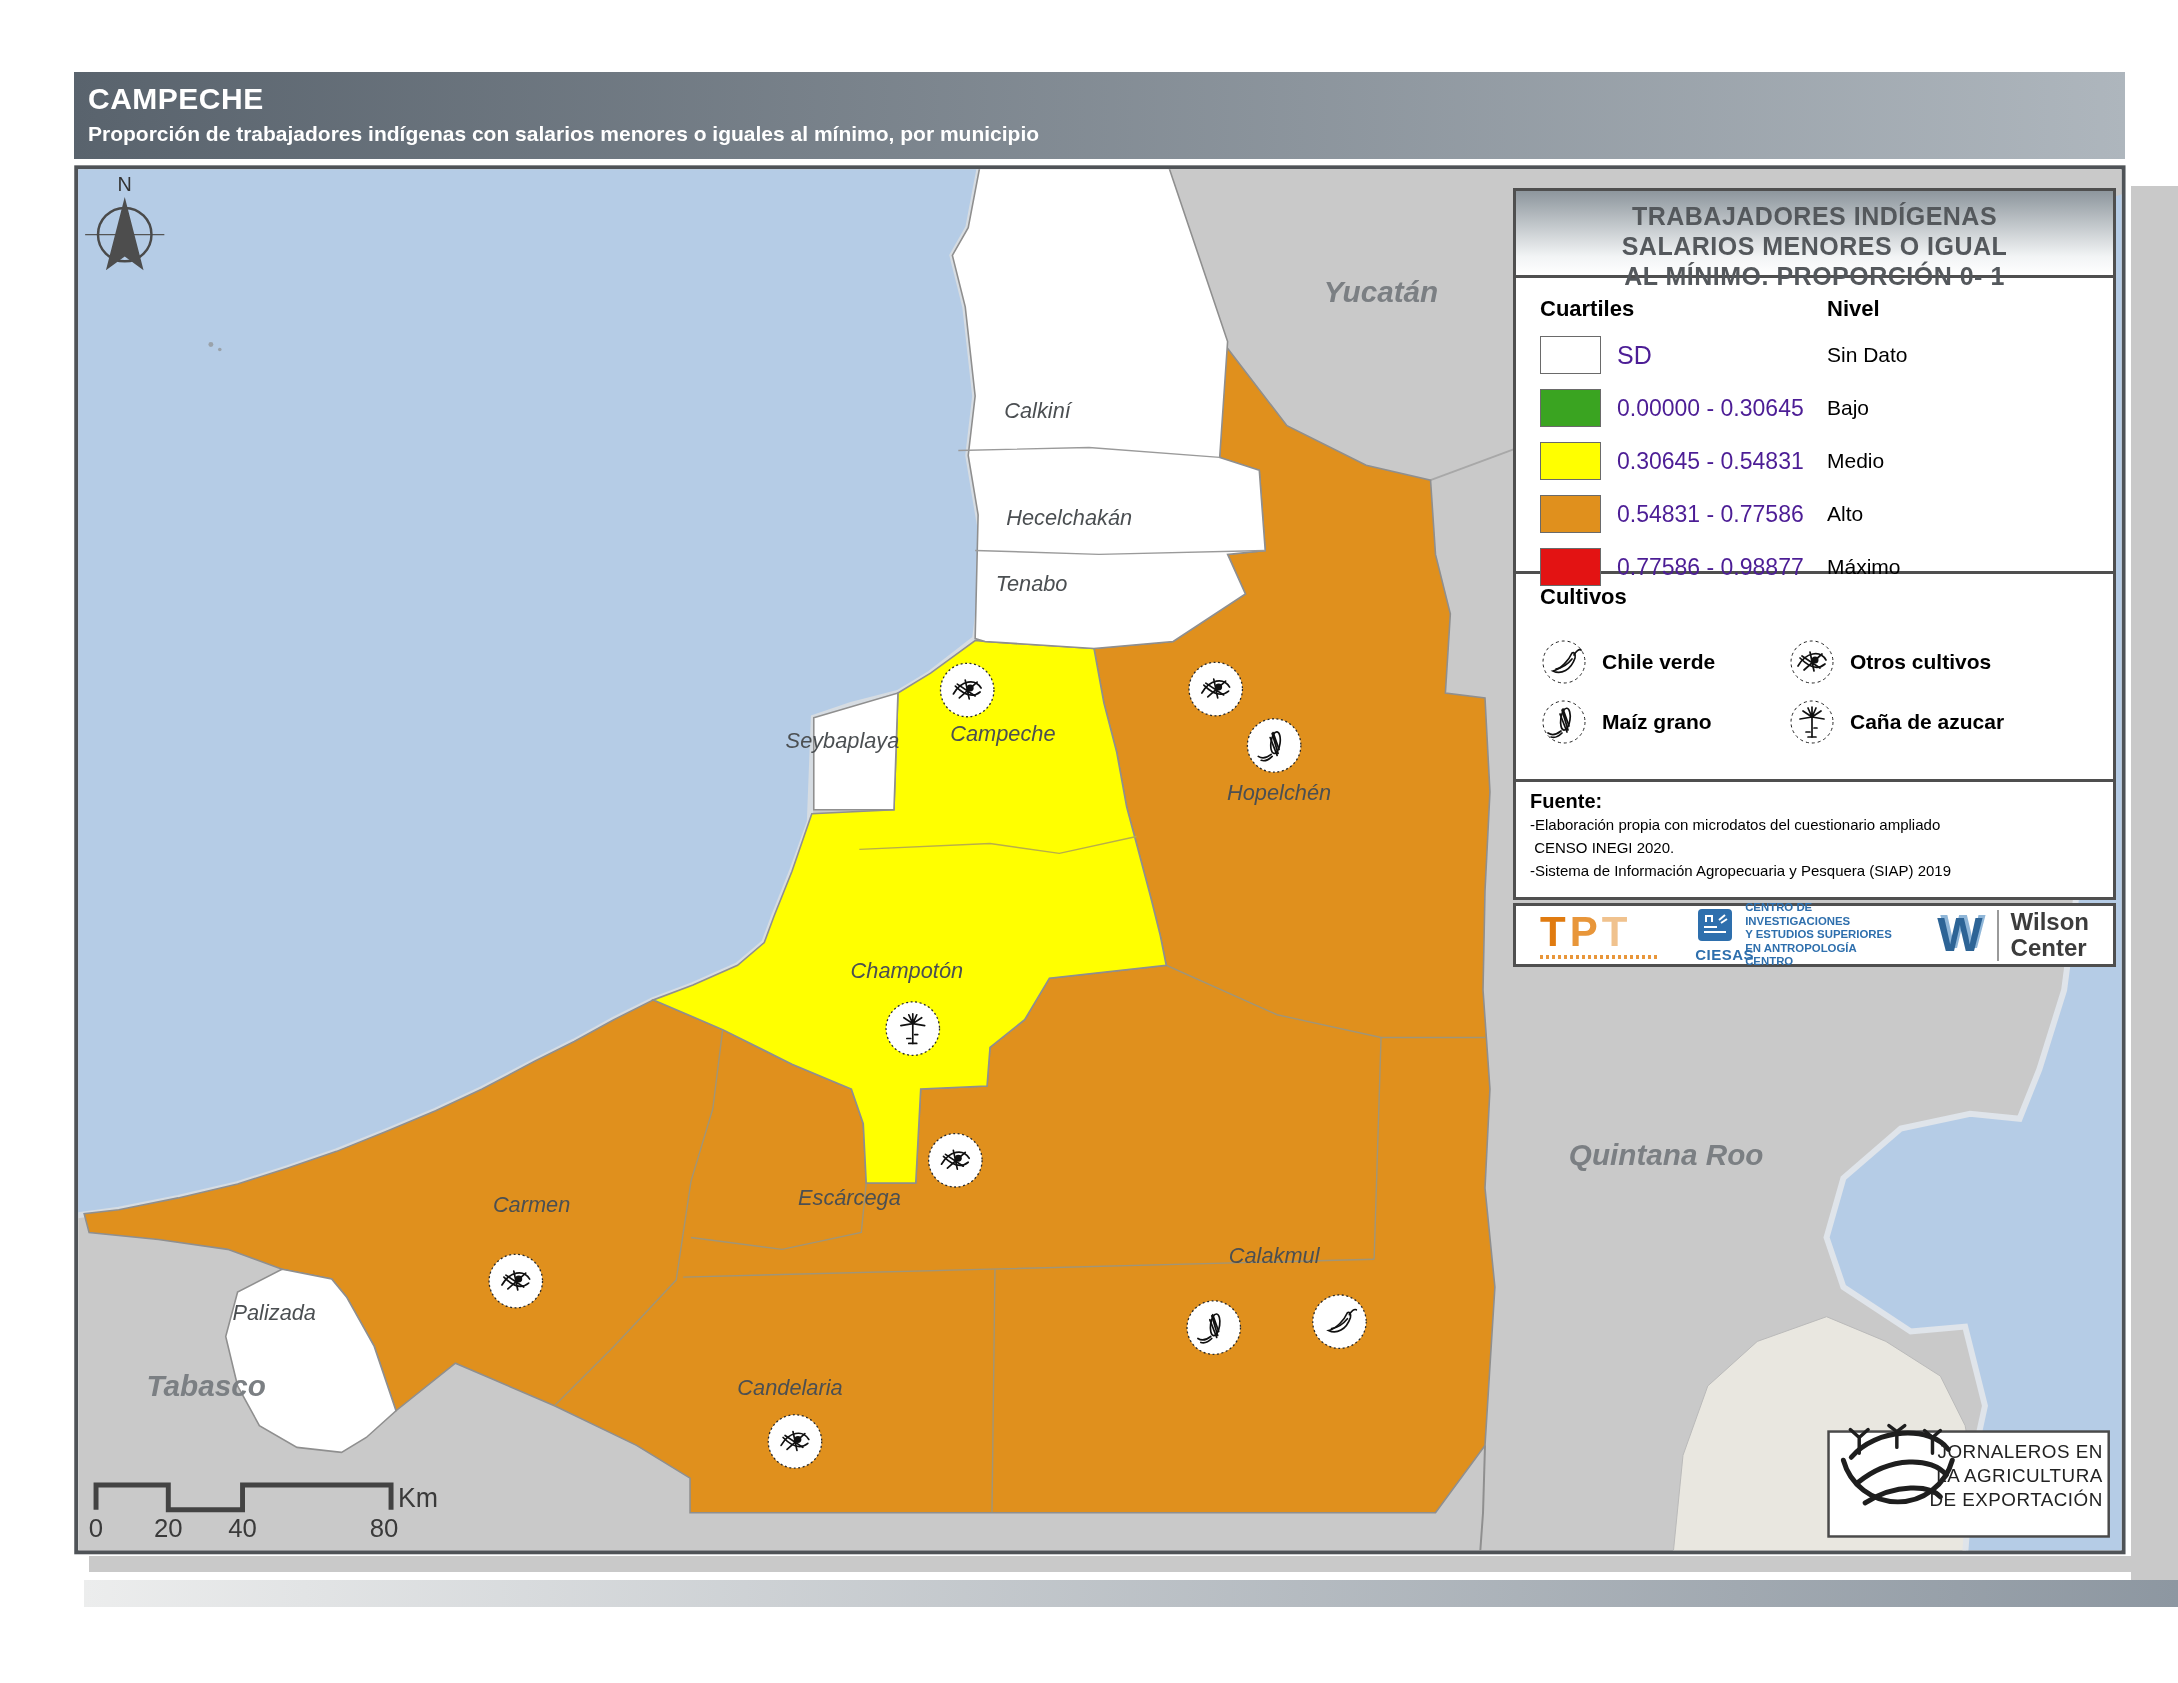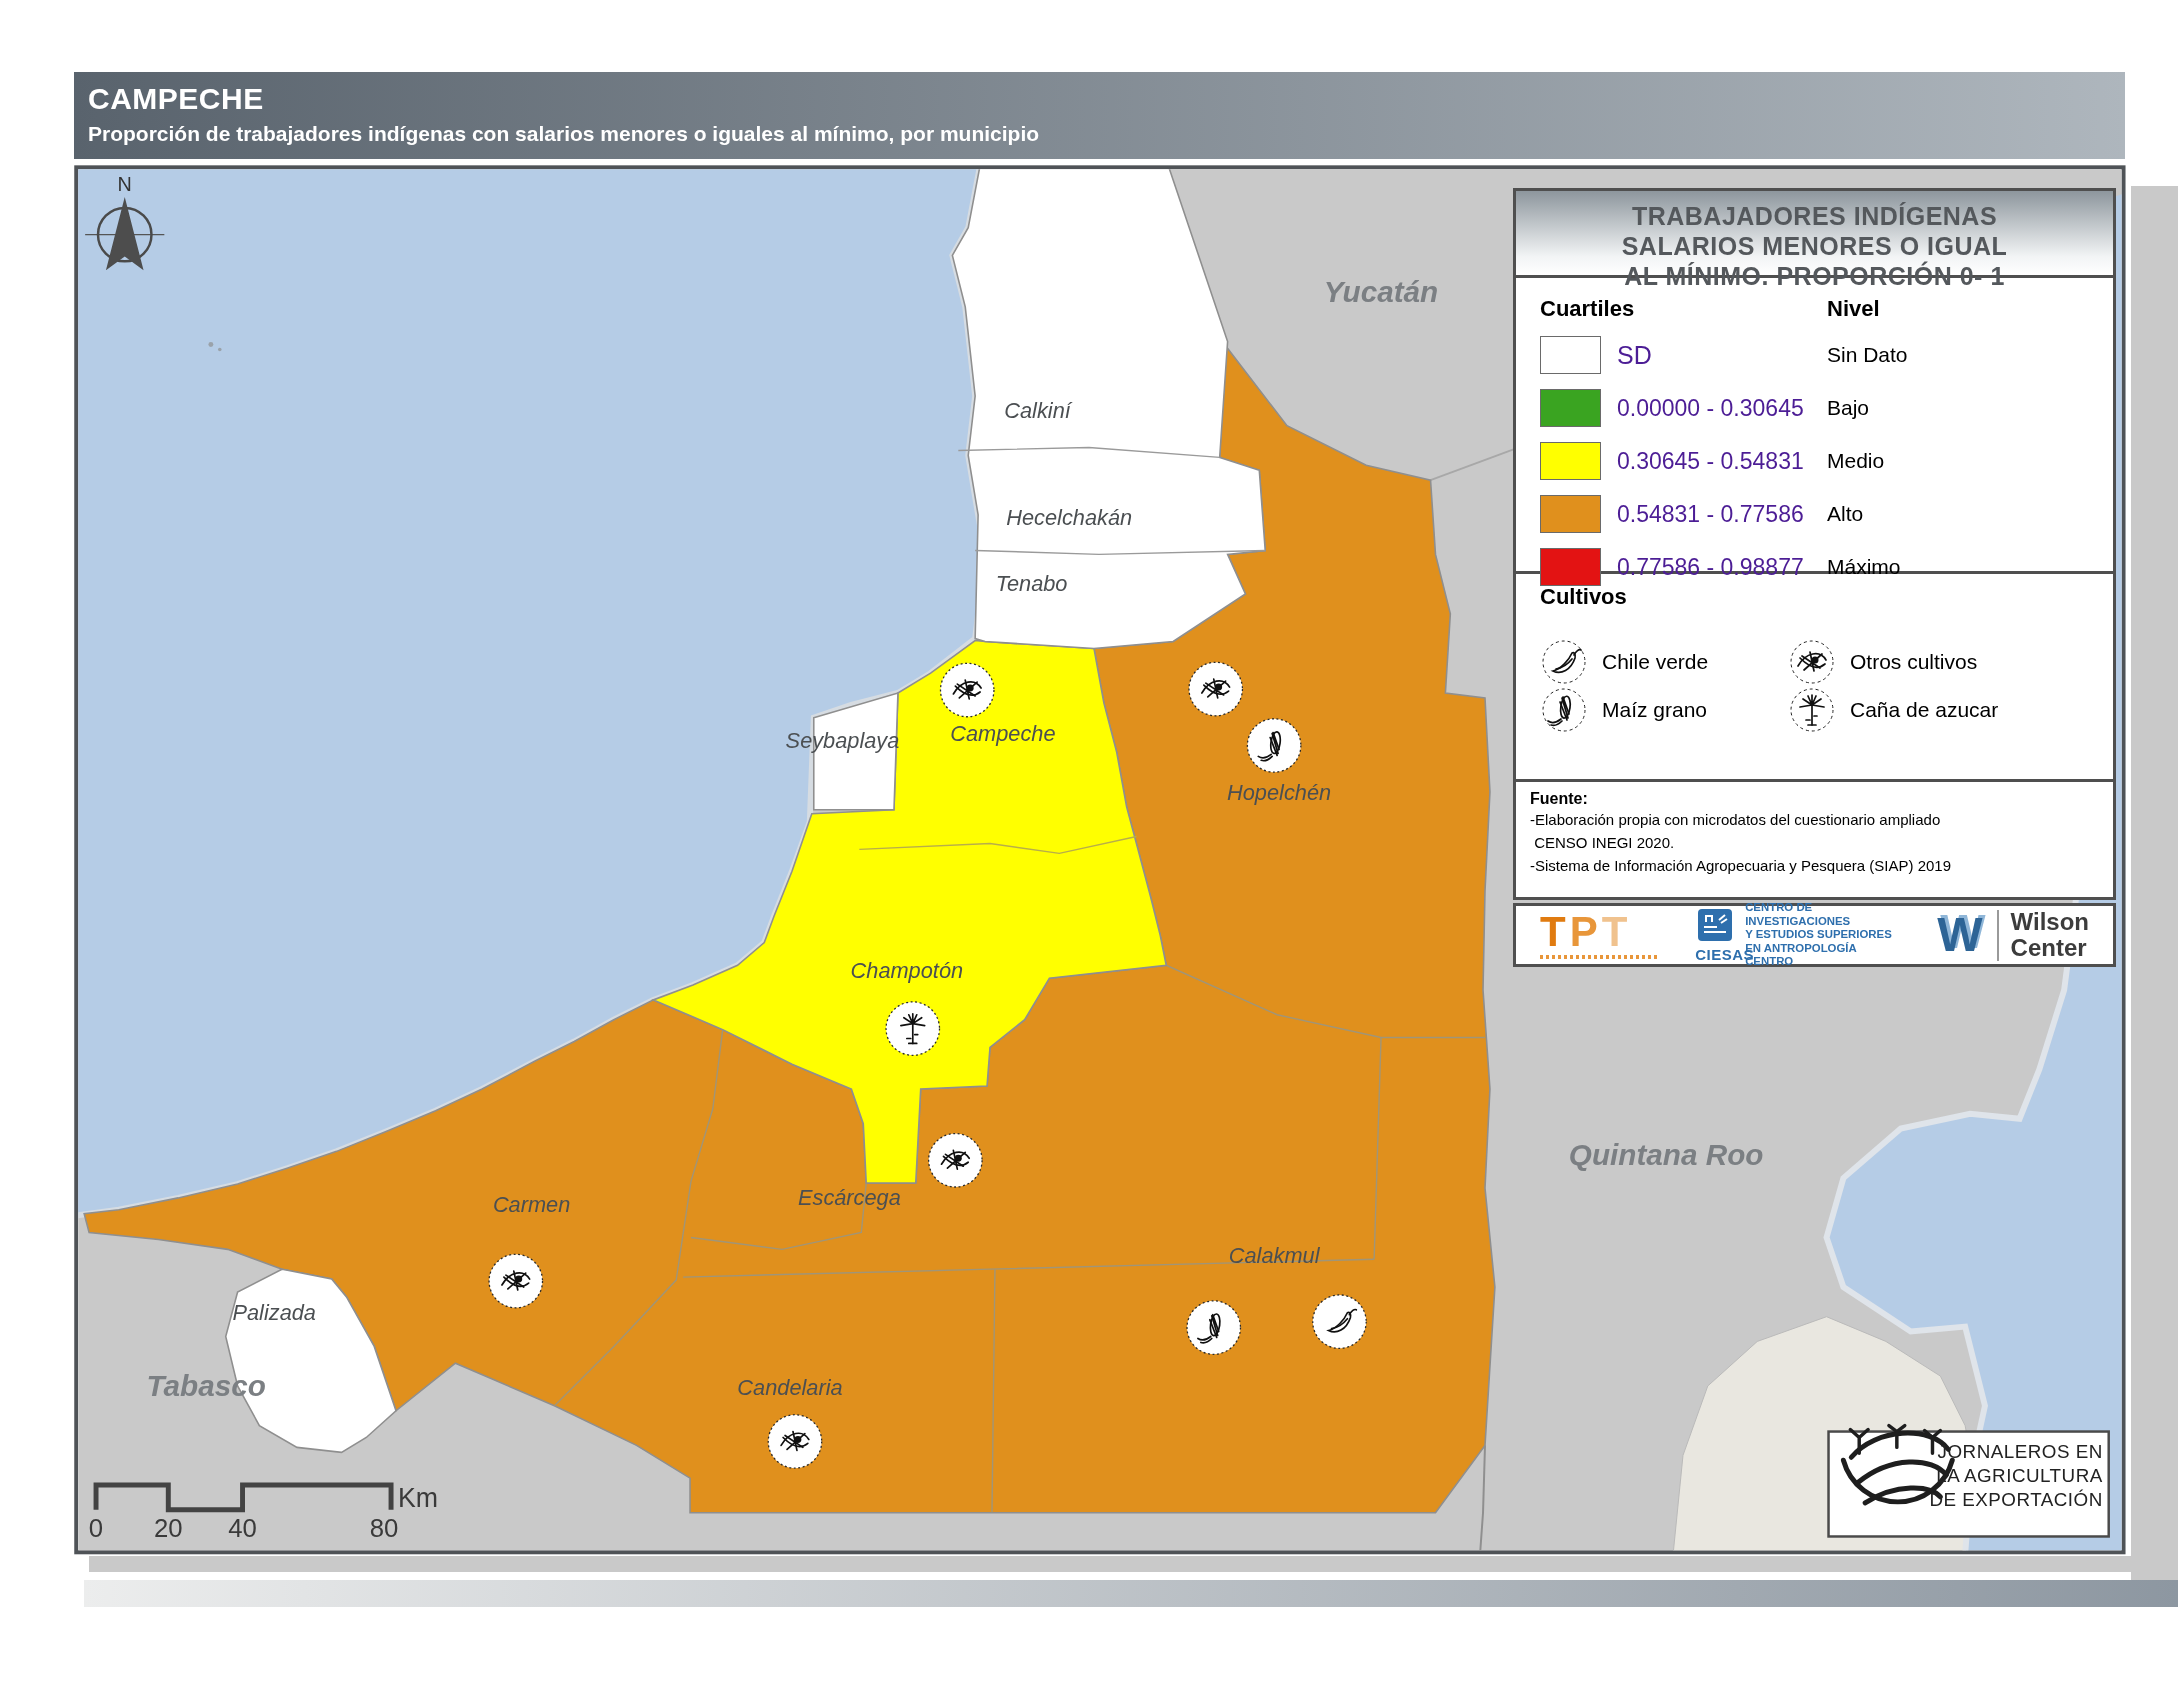--- a/index.html
+++ b/index.html
@@ -37,26 +37,26 @@
   .lg-title div{font-size:25px;font-weight:bold;color:#54585c;line-height:30px;letter-spacing:0.5px;}
   .lg-quart{height:299px;margin-top:-3px;padding:10px 0 0 24px;}
   .leg-head{display:flex;font-weight:bold;font-size:22px;color:#000;margin:8px 0 0 0;}
   .leg-head .c1{width:287px;}
   .leg-row{display:flex;align-items:center;height:40px;margin-top:13px;}
   .sw{width:61px;height:38px;border:1px solid #6a6a6a;box-sizing:border-box;margin-right:16px;flex:none;}
   .rng{font-size:23px;color:#4c1d95;width:210px;}
   .niv{font-size:21px;color:#000;}
   .lg-cult{height:211px;margin-top:-3px;padding:10px 8px 0 24px;}
   .cult-head{font-size:22px;font-weight:bold;color:#000;}
-  .cult-grid{display:grid;grid-template-columns:248px 297px;margin-top:28px;row-gap:0;}
+  .cult-grid{display:grid;grid-template-columns:248px 297px;margin-top:28px;row-gap:12px;font-weight:bold;}
   .cult-item{display:flex;align-items:center;}
   .cult-item svg{flex:none;margin-right:14px;}
   .cult-lb{font-size:21px;color:#000;}
   .lg-src{height:121px;margin-top:-3px;padding:8px 14px 0 14px;}
-  .src-head{font-size:16px;font-weight:bold;color:#000;}
+  .src-head{font-size:20px;font-weight:bold;color:#000;}
   .src-line{font-size:15px;color:#000;line-height:23px;white-space:pre;}
   .lg-logos{height:64px;margin-top:3px;display:flex;align-items:center;padding:0 24px;}
 
   
   .tpt{width:129px;margin-right:36px;}
   .tpt-letters{font-size:42px;font-weight:bold;line-height:40px;letter-spacing:4px;}
   .tpt-letters .l1{color:#e07b10;}
   .tpt-letters .l2{color:#e8963a;}
   .tpt-letters .l3{color:#f0c28e;}
   .tpt-dash{height:4px;margin-top:3px;

